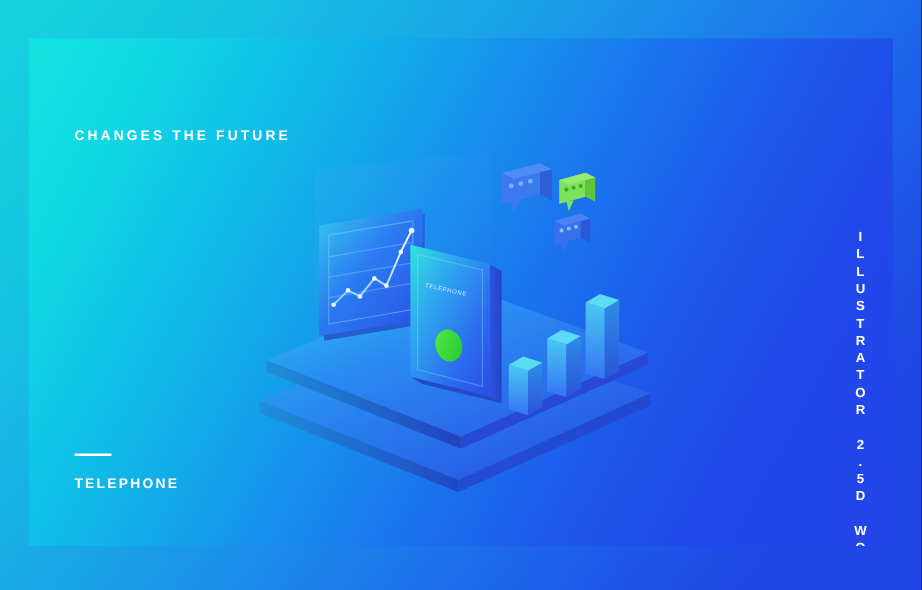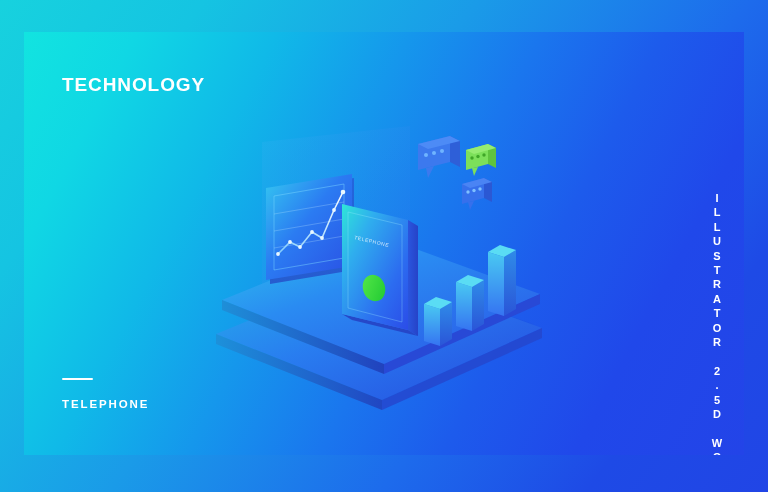--- a/index.html
+++ b/index.html
@@ -293,22 +293,22 @@
             <g fill="#7FC0FF">
               <circle cx="264" cy="100" r="1.7"></circle>
               <circle cx="270" cy="98.5" r="1.7"></circle>
               <circle cx="276" cy="97" r="1.7"></circle>
             </g>
           </g>
         </g>
       </svg>
     </div>
 
-    <div class="headline">TECHNOLOGY</div>
-
+
+    <div class="subhead">CHANGES  THE   FUTURE</div>
 
     <div class="rule"></div>
 
     <div class="footlabel">TELEPHONE</div>
 
     <div class="sidelabel">ILLUSTRATOR 2.5D WORKS</div>
 
   </div>
 </div>
 

